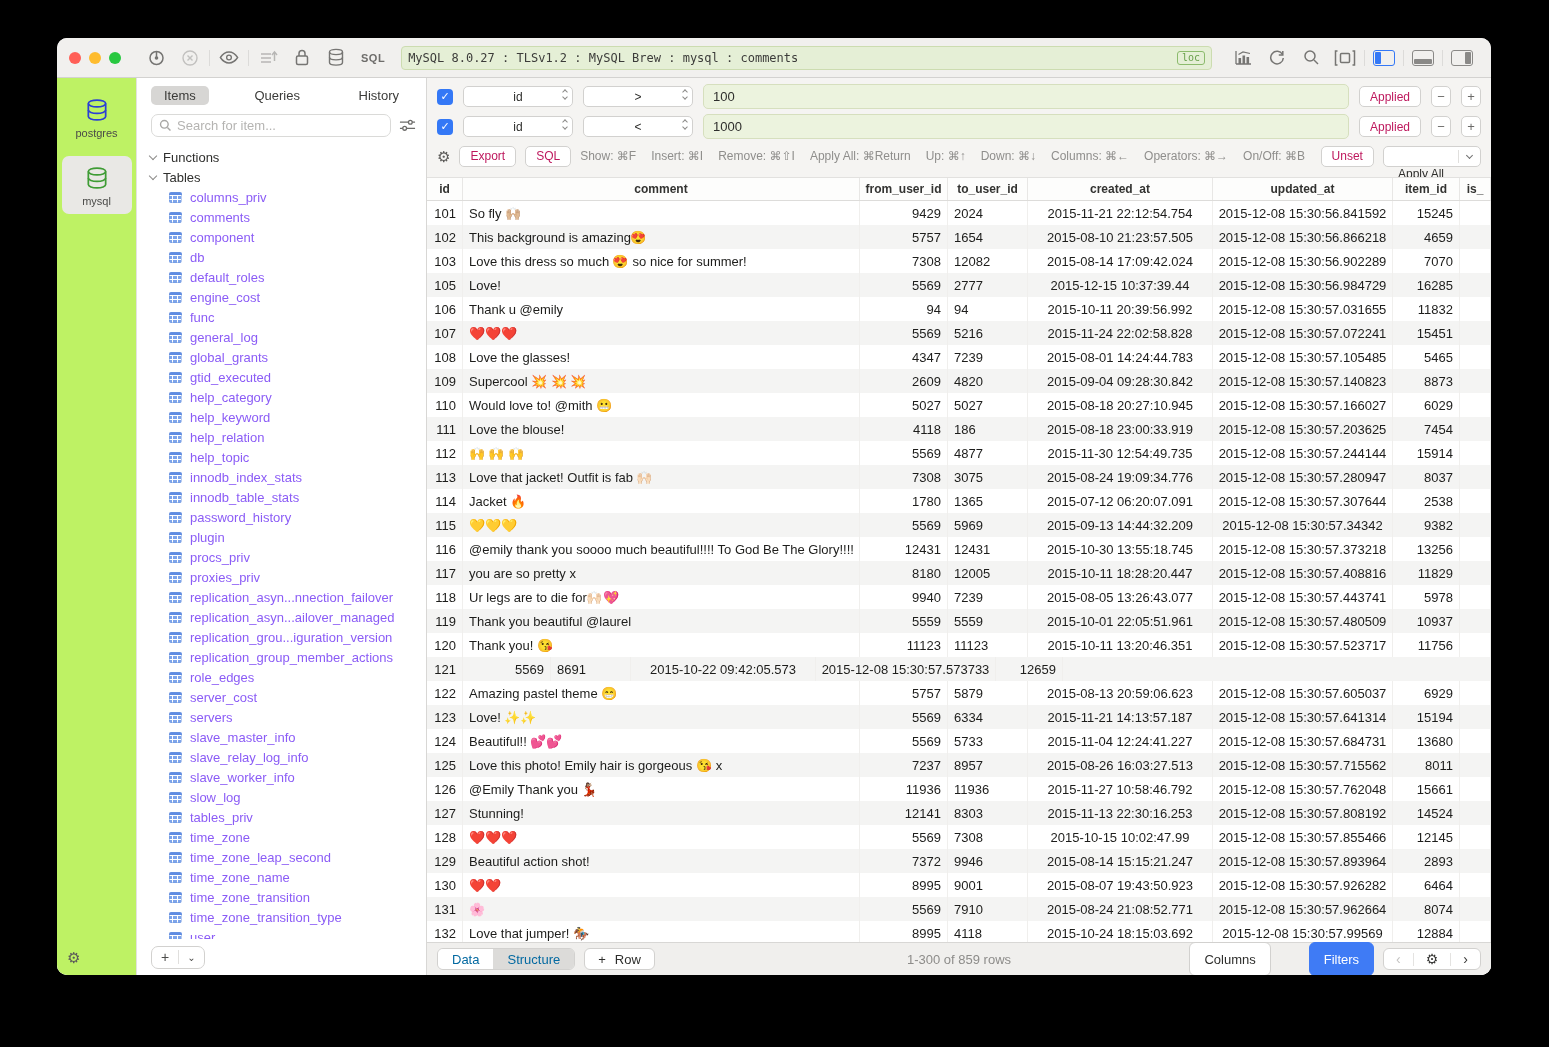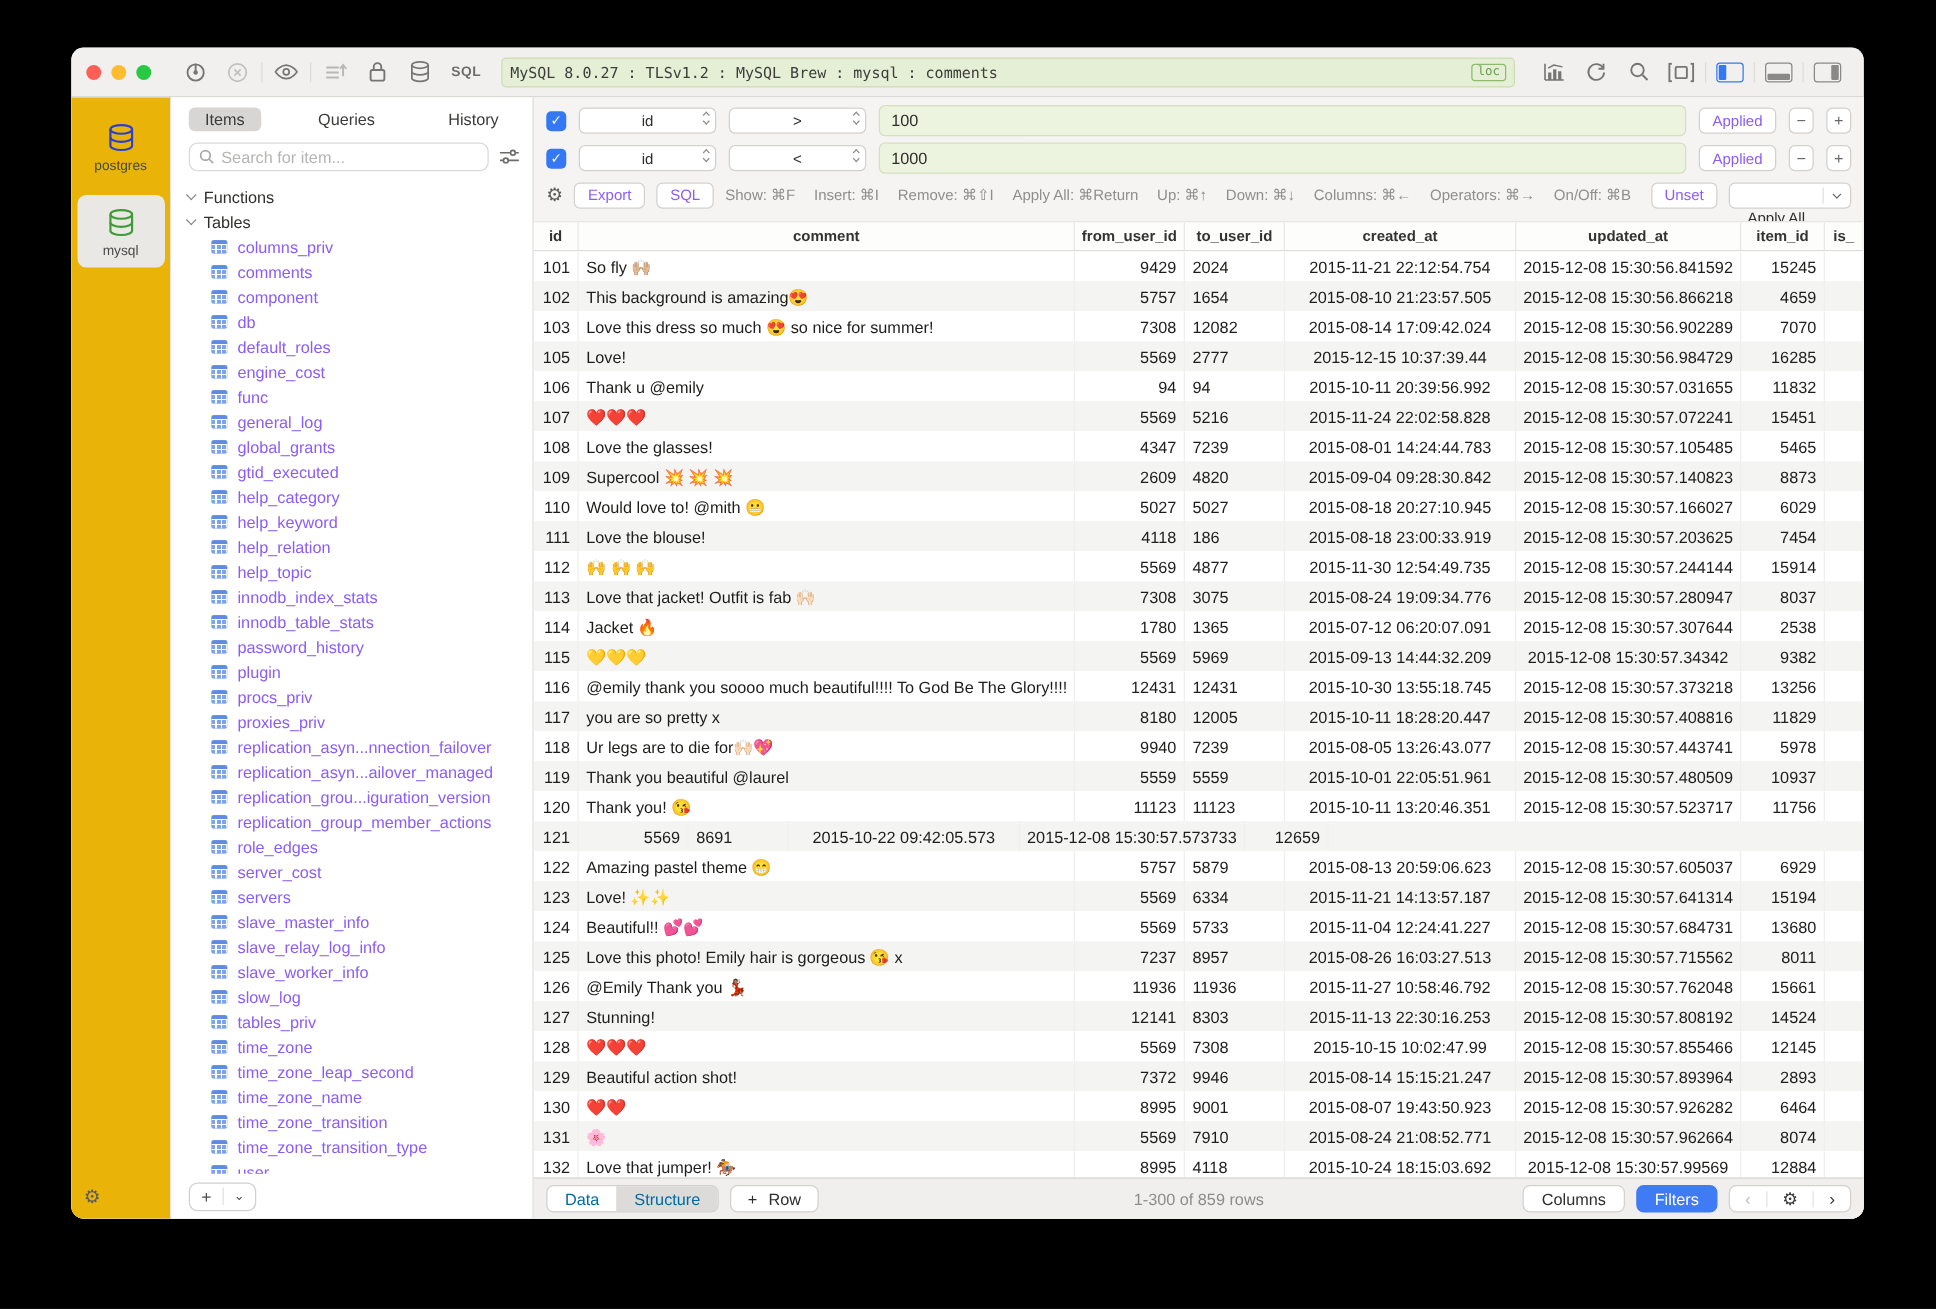--- a/index.html
+++ b/index.html
@@ -31,21 +31,21 @@
   .panel-icon.bottom .fill { left:1px; right:1px; bottom:1px; height:5px; border-radius:1px; }
   .panel-icon.right .fill { right:1px; top:1px; bottom:1px; width:6px; border-radius:1px; }
   .panel-icon.active { border-color:#3478f6; }
   .panel-icon.active .fill { background:#3478f6; }
 
   
   .app-body { flex:1; display:flex; min-height:0; background:#fff; }
 
   
   .conn-rail { width:80px; border-right:1px solid #e3e2e0; display:flex; flex-direction:column;
-               align-items:center; padding-top:10px; background:#eab308; }
+               align-items:center; padding-top:10px; background:#bef264; }
   .conn-item { width:70px; padding:9px 0 7px; border-radius:7px; display:flex; flex-direction:column;
                align-items:center; gap:4px; margin-bottom:10px; }
   .conn-item.selected { background:#e9e8e5; }
   .conn-item .label { font-size:11px; color:#4a4a48; }
   .rail-gear { margin-top:auto; margin-bottom:10px; align-self:flex-start; padding-left:10px; }
 
   
   .sidebar { width:290px; border-right:1px solid #d8d7d5; display:flex; flex-direction:column;
              background:#fff; min-height:0; }
   .side-tabs { display:flex; align-items:center; justify-content:space-between; padding:8px 14px 4px; }
@@ -84,21 +84,21 @@
   .checkbox { width:16px; height:16px; border-radius:4px; background:#3478f6; color:#fff; font-size:11px;
               display:flex; align-items:center; justify-content:center; flex:0 0 auto; }
   .fselect { width:110px; height:21px; background:#fff; border:1px solid #d2d1cf; border-radius:5px;
              display:flex; align-items:center; justify-content:center; position:relative;
              font-size:12px; color:#2e2e2c; flex:0 0 auto; }
   .fselect .updown { position:absolute; right:5px; top:3px; display:flex; flex-direction:column; gap:1px; }
   .updown i { width:4px; height:4px; border-right:1.3px solid #8c8b89; border-bottom:1.3px solid #8c8b89; display:block; }
   .updown i.up { transform:rotate(-135deg); } .updown i.down { transform:rotate(45deg); }
   .fvalue { flex:1; height:25px; background:#ecf3de; border:1px solid #d6dfbe; border-radius:5px;
             display:flex; align-items:center; padding:0 9px; font-size:13px; color:#2e2e2c; }
-  .btn { background:#fff; border:1px solid #d2d1cf; border-radius:5px; font-size:12px; color:#8b5cf6;
+  .btn { background:#fff; border:1px solid #d2d1cf; border-radius:5px; font-size:12px; color:#be185d;
          height:21px; display:flex; align-items:center; justify-content:center; padding:0 10px; flex:0 0 auto; }
   .btn.mini { width:20px; padding:0; color:#6b6a68; font-size:13px; }
 
   .filter-toolbar { display:flex; align-items:center; gap:9px; padding:0 10px; height:30px; margin-top:4px; flex:0 0 auto; }
   .gear-glyph { font-size:15px; color:#5c5b59; line-height:1; }
   .shortcuts { flex:1; font-size:12px; color:#8f8e8c; white-space:nowrap; overflow:hidden; }
   .shortcuts span { margin-right:15px; }
   .applyall { display:flex; align-items:center; background:#fff; border:1px solid #d2d1cf;
               border-radius:5px; height:21px; flex:0 0 auto; }
   .applyall .lab { padding:0 14px; font-size:12px; color:#2e2e2c;margin-top:36px; }
@@ -125,22 +125,22 @@
   
   .bottom-bar { height:33px; flex:0 0 auto; background:#f0efed; border-top:1px solid #d8d7d5;
                 display:flex; align-items:center; padding:0 10px; gap:9px; position:relative; }
   .segmented { display:flex; border:1px solid #d2d1cf; border-radius:6px; overflow:hidden; height:22px; }
   .segmented .seg { font-size:13px; color:#0369a1; padding:4px 14px; display:flex; align-items:center; background:#dcdbd9; }
   .segmented .seg.active { background:#fff; }
   .rowadd { display:flex; align-items:center; gap:9px; background:#fff; border:1px solid #d2d1cf;
             border-radius:6px; height:22px; padding:0 13px; font-size:13px; color:#2e2e2c; }
   .status { position:absolute; left:0; right:0; text-align:center; font-size:13px; color:#8d8c8a; pointer-events:none; }
   .bb-right { margin-left:auto; display:flex; align-items:center; gap:9px; }
-  .bbtn { background:#fff; border:1px solid #d2d1cf; border-radius:6px; height:22px; padding:4px 14px;
-          font-size:13px; color:#2e2e2c; display:flex; align-items:center; }
+  .bbtn { background:#fff; border:1px solid #d2d1cf; border-radius:6px; height:22px; padding:16px 14px;
+          font-size:13px; color:#2e2e2c; display:flex; align-items:center;margin-left:29px; }
   .bbtn.primary { background:#3f7bf5; border-color:#3f7bf5; color:#fff; }
   .navgroup { display:flex; align-items:center; background:#fff; border:1px solid #d2d1cf; border-radius:6px; height:22px; }
   .navgroup .nseg { padding:0 12px; font-size:14px; color:#3a3a38; display:flex; align-items:center; height:100%; }
   .navgroup .nseg.disabled { color:#c3c2c0; }
   .navgroup .ndv { width:1px; height:13px; background:#e4e3e1; }
 </style>
 </head>
 <body>
 
 <div class="window">

